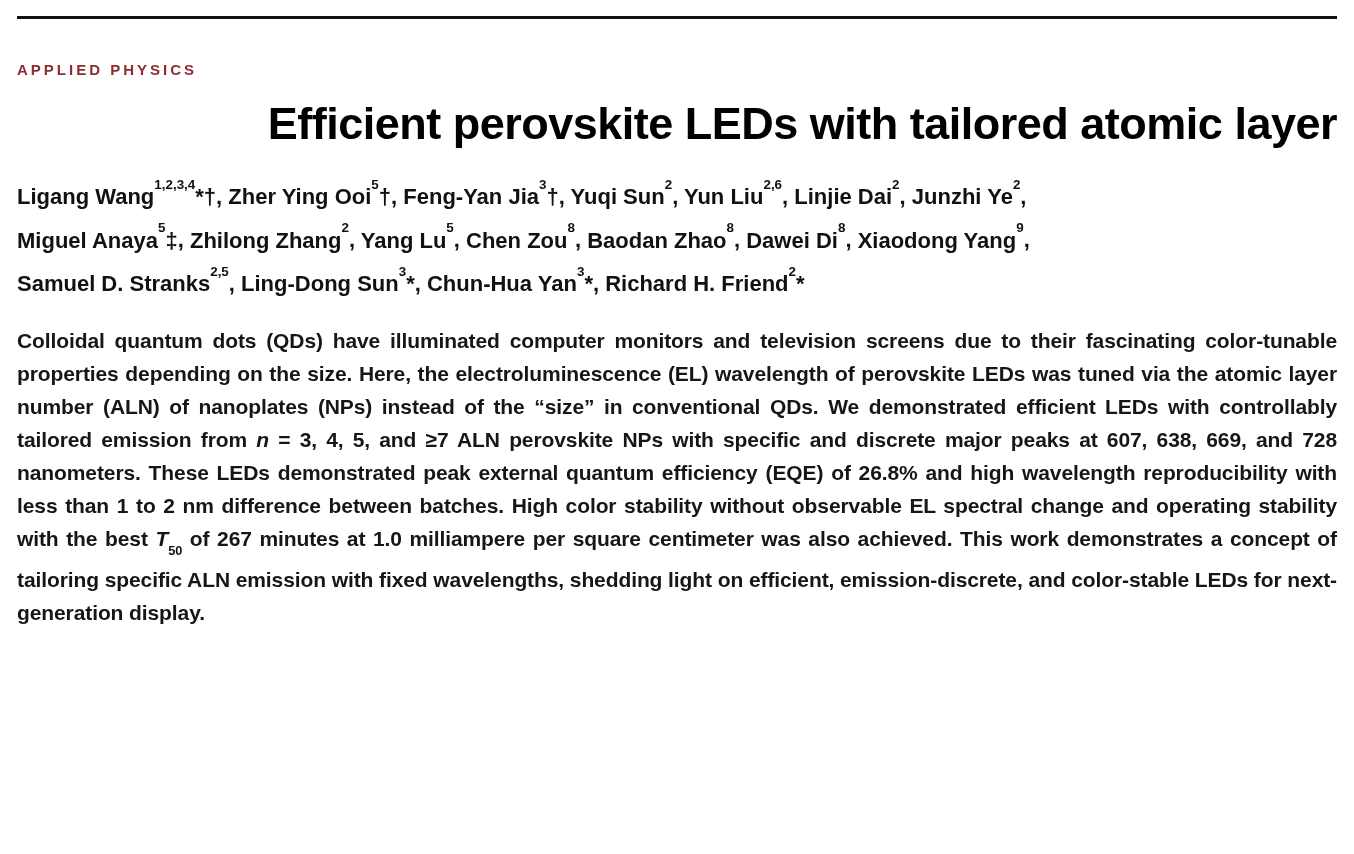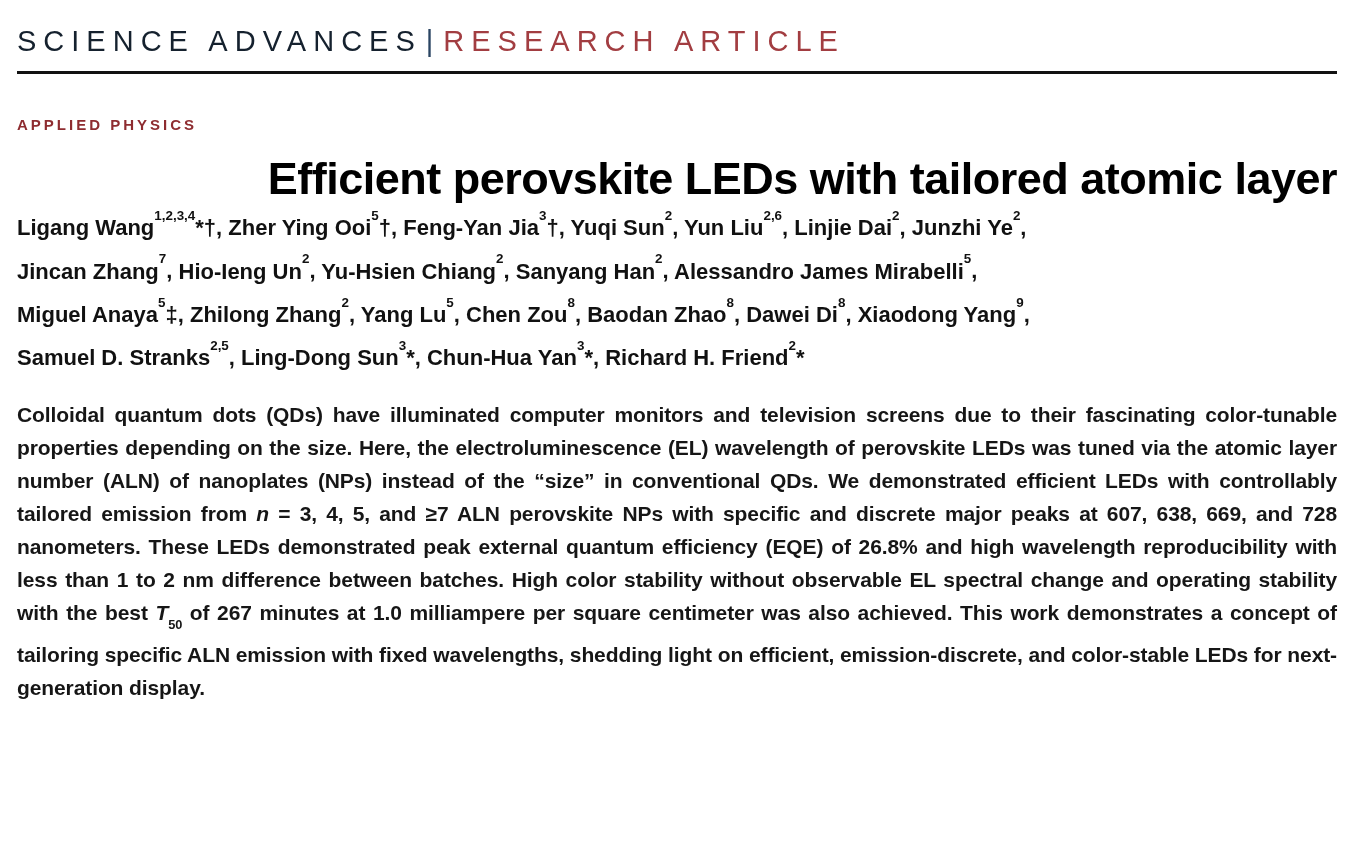--- a/index.html
+++ b/index.html
@@ -45,20 +45,21 @@
   .title {
     margin: 20px 0 0 0;
     font-size: 45px; line-height: 51px;
     font-weight: 700; color: #000;
     letter-spacing: -0.5px;
     text-align: right;
   }
 
   
   .authors {
+    margin-top: 24px;
     font-size: 22px; line-height: 38px;
     font-weight: 700; color: #111;
   }
   .author-line { white-space: nowrap; }
   .authors sup {
     font-size: 61%;
     position: relative; top: -0.52em;
     letter-spacing: 0;
   }
 
@@ -73,36 +74,30 @@
   .abstract sub {
     font-size: 61%;
     position: relative; top: 0.28em;
   }
 </style>
 </head>
 <body>
 
 <div class="page">
 
-  <div class="masthead">
-    <span class="journal">SCIENCE ADVANCES</span>
-    <span class="sep">|</span>
-    <span class="type">RESEARCH ARTICLE</span>
-  </div>
 
   <hr class="rule">
 
   <div class="kicker">APPLIED PHYSICS</div>
 
   <h1 class="title">
     <span>Efficient perovskite LEDs with tailored atomic layer</span><br>
   </h1>
 
   <div class="authors">
       <div class="author-line"><span>Ligang Wang<sup>1,2,3,4</sup>*†</span>, <span>Zher Ying Ooi<sup>5</sup>†</span>, <span>Feng-Yan Jia<sup>3</sup>†</span>, <span>Yuqi Sun<sup>2</sup></span>, <span>Yun Liu<sup>2,6</sup></span>, <span>Linjie Dai<sup>2</sup></span>, <span>Junzhi Ye<sup>2</sup></span>,</div>
-      <div class="author-line"><span>Jincan Zhang<sup>7</sup></span>, <span>Hio-Ieng Un<sup>2</sup></span>, <span>Yu-Hsien Chiang<sup>2</sup></span>, <span>Sanyang Han<sup>2</sup></span>, <span>Alessandro James Mirabelli<sup>5</sup></span>,</div>
       <div class="author-line"><span>Miguel Anaya<sup>5</sup>‡</span>, <span>Zhilong Zhang<sup>2</sup></span>, <span>Yang Lu<sup>5</sup></span>, <span>Chen Zou<sup>8</sup></span>, <span>Baodan Zhao<sup>8</sup></span>, <span>Dawei Di<sup>8</sup></span>, <span>Xiaodong Yang<sup>9</sup></span>,</div>
       <div class="author-line"><span>Samuel D. Stranks<sup>2,5</sup></span>, <span>Ling-Dong Sun<sup>3</sup>*</span>, <span>Chun-Hua Yan<sup>3</sup>*</span>, <span>Richard H. Friend<sup>2</sup>*</span></div>
     </div>
 
   <p class="abstract"><span>Colloidal quantum dots (QDs) have illuminated computer monitors and television screens due to their fascinating color-tunable properties depending on the size. Here, the electroluminescence (EL) wavelength of perovskite LEDs was tuned via the atomic layer number (ALN) of nanoplates (NPs) instead of the “size” in conventional QDs. We demonstrated efficient LEDs with controllably tailored emission from </span><i>n</i><span> = 3, 4, 5, and ≥7 ALN perovskite NPs with specific and discrete major peaks at 607, 638, 669, and 728 nanometers. These LEDs demonstrated peak external quantum efficiency (EQE) of 26.8% and high wavelength reproducibility with less than 1 to 2 nm difference between batches. High color stability without observable EL spectral change and operating stability with the best </span><i>T</i><sub>50</sub><span> of 267 minutes at 1.0 milliampere per square centimeter was also achieved. This work demonstrates a concept of tailoring specific ALN emission with fixed wavelengths, shedding light on efficient, emission-discrete, and color-stable LEDs for next-generation display.</span></p>
 
 </div>
 
 </body></html>

